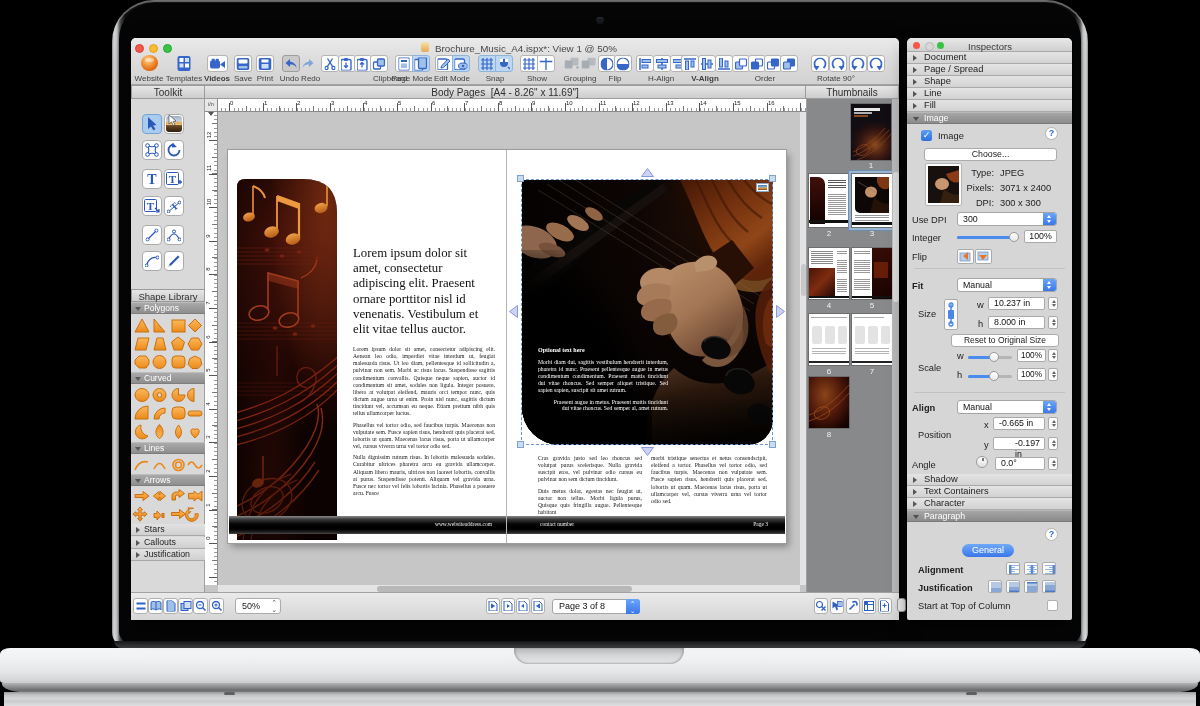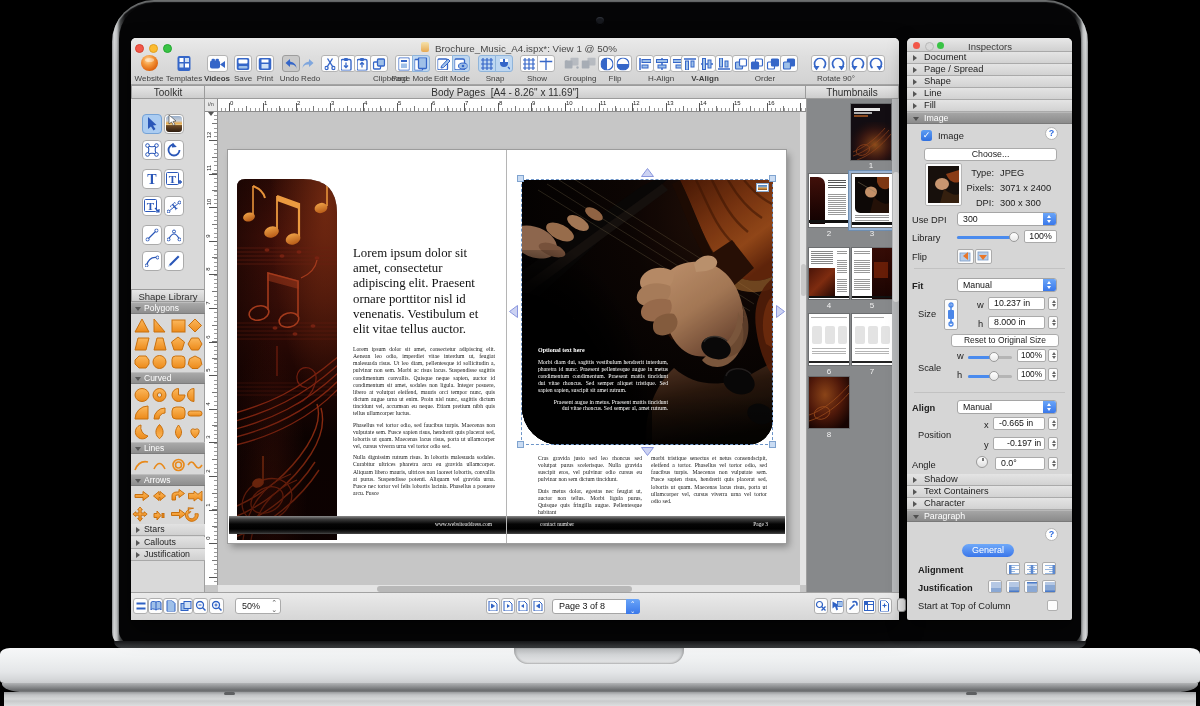--- a/index.html
+++ b/index.html
@@ -1093,21 +1093,21 @@
         </svg>
 </div>
 <div class="ilbl" style="left:920px;top:168px;width:74px;text-align:right;">Type:</div>
       <div class="ilbl" style="left:1000px;top:168px;">JPEG</div>
 <div class="ilbl" style="left:920px;top:183px;width:74px;text-align:right;">Pixels:</div>
       <div class="ilbl" style="left:1000px;top:183px;">3071 x 2400</div>
 <div class="ilbl" style="left:920px;top:198px;width:74px;text-align:right;">DPI:</div>
       <div class="ilbl" style="left:1000px;top:198px;">300 x 300</div>
 <div class="ilbl" style="left:912px;top:215px;">Use DPI</div>
 <div class="idrop" style="left:957px;top:212px;width:100px;">300<span class="cap"></span></div>
-<div class="ilbl" style="left:912px;top:233px;">Library</div>
+<div class="ilbl" style="left:912px;top:233px;">Integer</div>
 <div class="slider" style="left:957px;top:236px;width:62px;">
         <span class="fill" style="width:56px;"></span>
         <span class="knob" style="left:52px;"></span>
       </div>
 <div class="ifield" style="left:1024px;top:230px;width:33px;text-align:center;">100%</div>
 <div class="ilbl" style="left:912px;top:252px;">Flip</div>
 <div class="ibtn" style="left:957px;top:249px;width:17px;height:15px;">
         <svg width="13" height="11" style="position:absolute;left:1px;top:1px;">
           <rect x="1" y="2" width="10" height="8" fill="#b8cde8" stroke="#7a9cc8" stroke-width=".8"></rect>
           <path d="M9 1 L4 5 L9 9 Z" fill="#e8762a"></path>
@@ -1154,21 +1154,21 @@
 <div class="ifield" style="left:1017px;top:368px;width:29px;text-align:center;font-size:8.3px;">100%</div>
 <div class="istep" style="left:1048px;top:368px;"></div>
 <div class="a" style="left:914px;top:392px;width:151px;height:1px;background:#c2c2c2;"></div>
 <div class="ilbl" style="left:912px;top:403px;font-weight:bold;">Align</div>
 <div class="idrop" style="left:957px;top:400px;width:100px;">Manual<span class="cap"></span></div>
 <div class="ilbl" style="left:918px;top:430px;">Position</div>
 <div class="ilbl" style="left:984px;top:420px;">x</div>
 <div class="ifield" style="left:993px;top:417px;width:52px;padding-left:5px;">-0.665 in</div>
 <div class="istep" style="left:1048px;top:417px;"></div>
 <div class="ilbl" style="left:984px;top:440px;">y</div>
-<div class="ifield" style="left:993px;top:437px;width:52px;padding-left:13px;">-0.197 in</div>
+<div class="ifield" style="left:993px;top:437px;width:52px;padding-left:21px;">-0.197 in</div>
 <div class="istep" style="left:1048px;top:437px;"></div>
 <div class="ilbl" style="left:912px;top:460px;">Angle</div>
 <div class="a" style="left:976px;top:456px;width:12px;height:12px;border-radius:50%;background:linear-gradient(180deg,#fff,#e0e0e0);border:1px solid #9a9a9a;box-sizing:border-box;">
         <span style="position:absolute;left:5px;top:1px;width:2px;height:3px;background:#777;"></span>
       </div>
 <div class="ifield" style="left:995px;top:457px;width:50px;padding-left:5px;">0.0°</div>
 <div class="istep" style="left:1048px;top:457px;"></div>
 <div class="qm" style="left:1045px;top:528px;">?</div>
 <div class="a" style="left:962px;top:544px;width:52px;height:13px;border-radius:7px;background:linear-gradient(180deg,#6fa9f9,#3a76ea);color:#fff;font-size:9px;text-align:center;line-height:13px;">General</div>
 <div class="ilbl" style="left:918px;top:565px;font-weight:bold;">Alignment</div>

